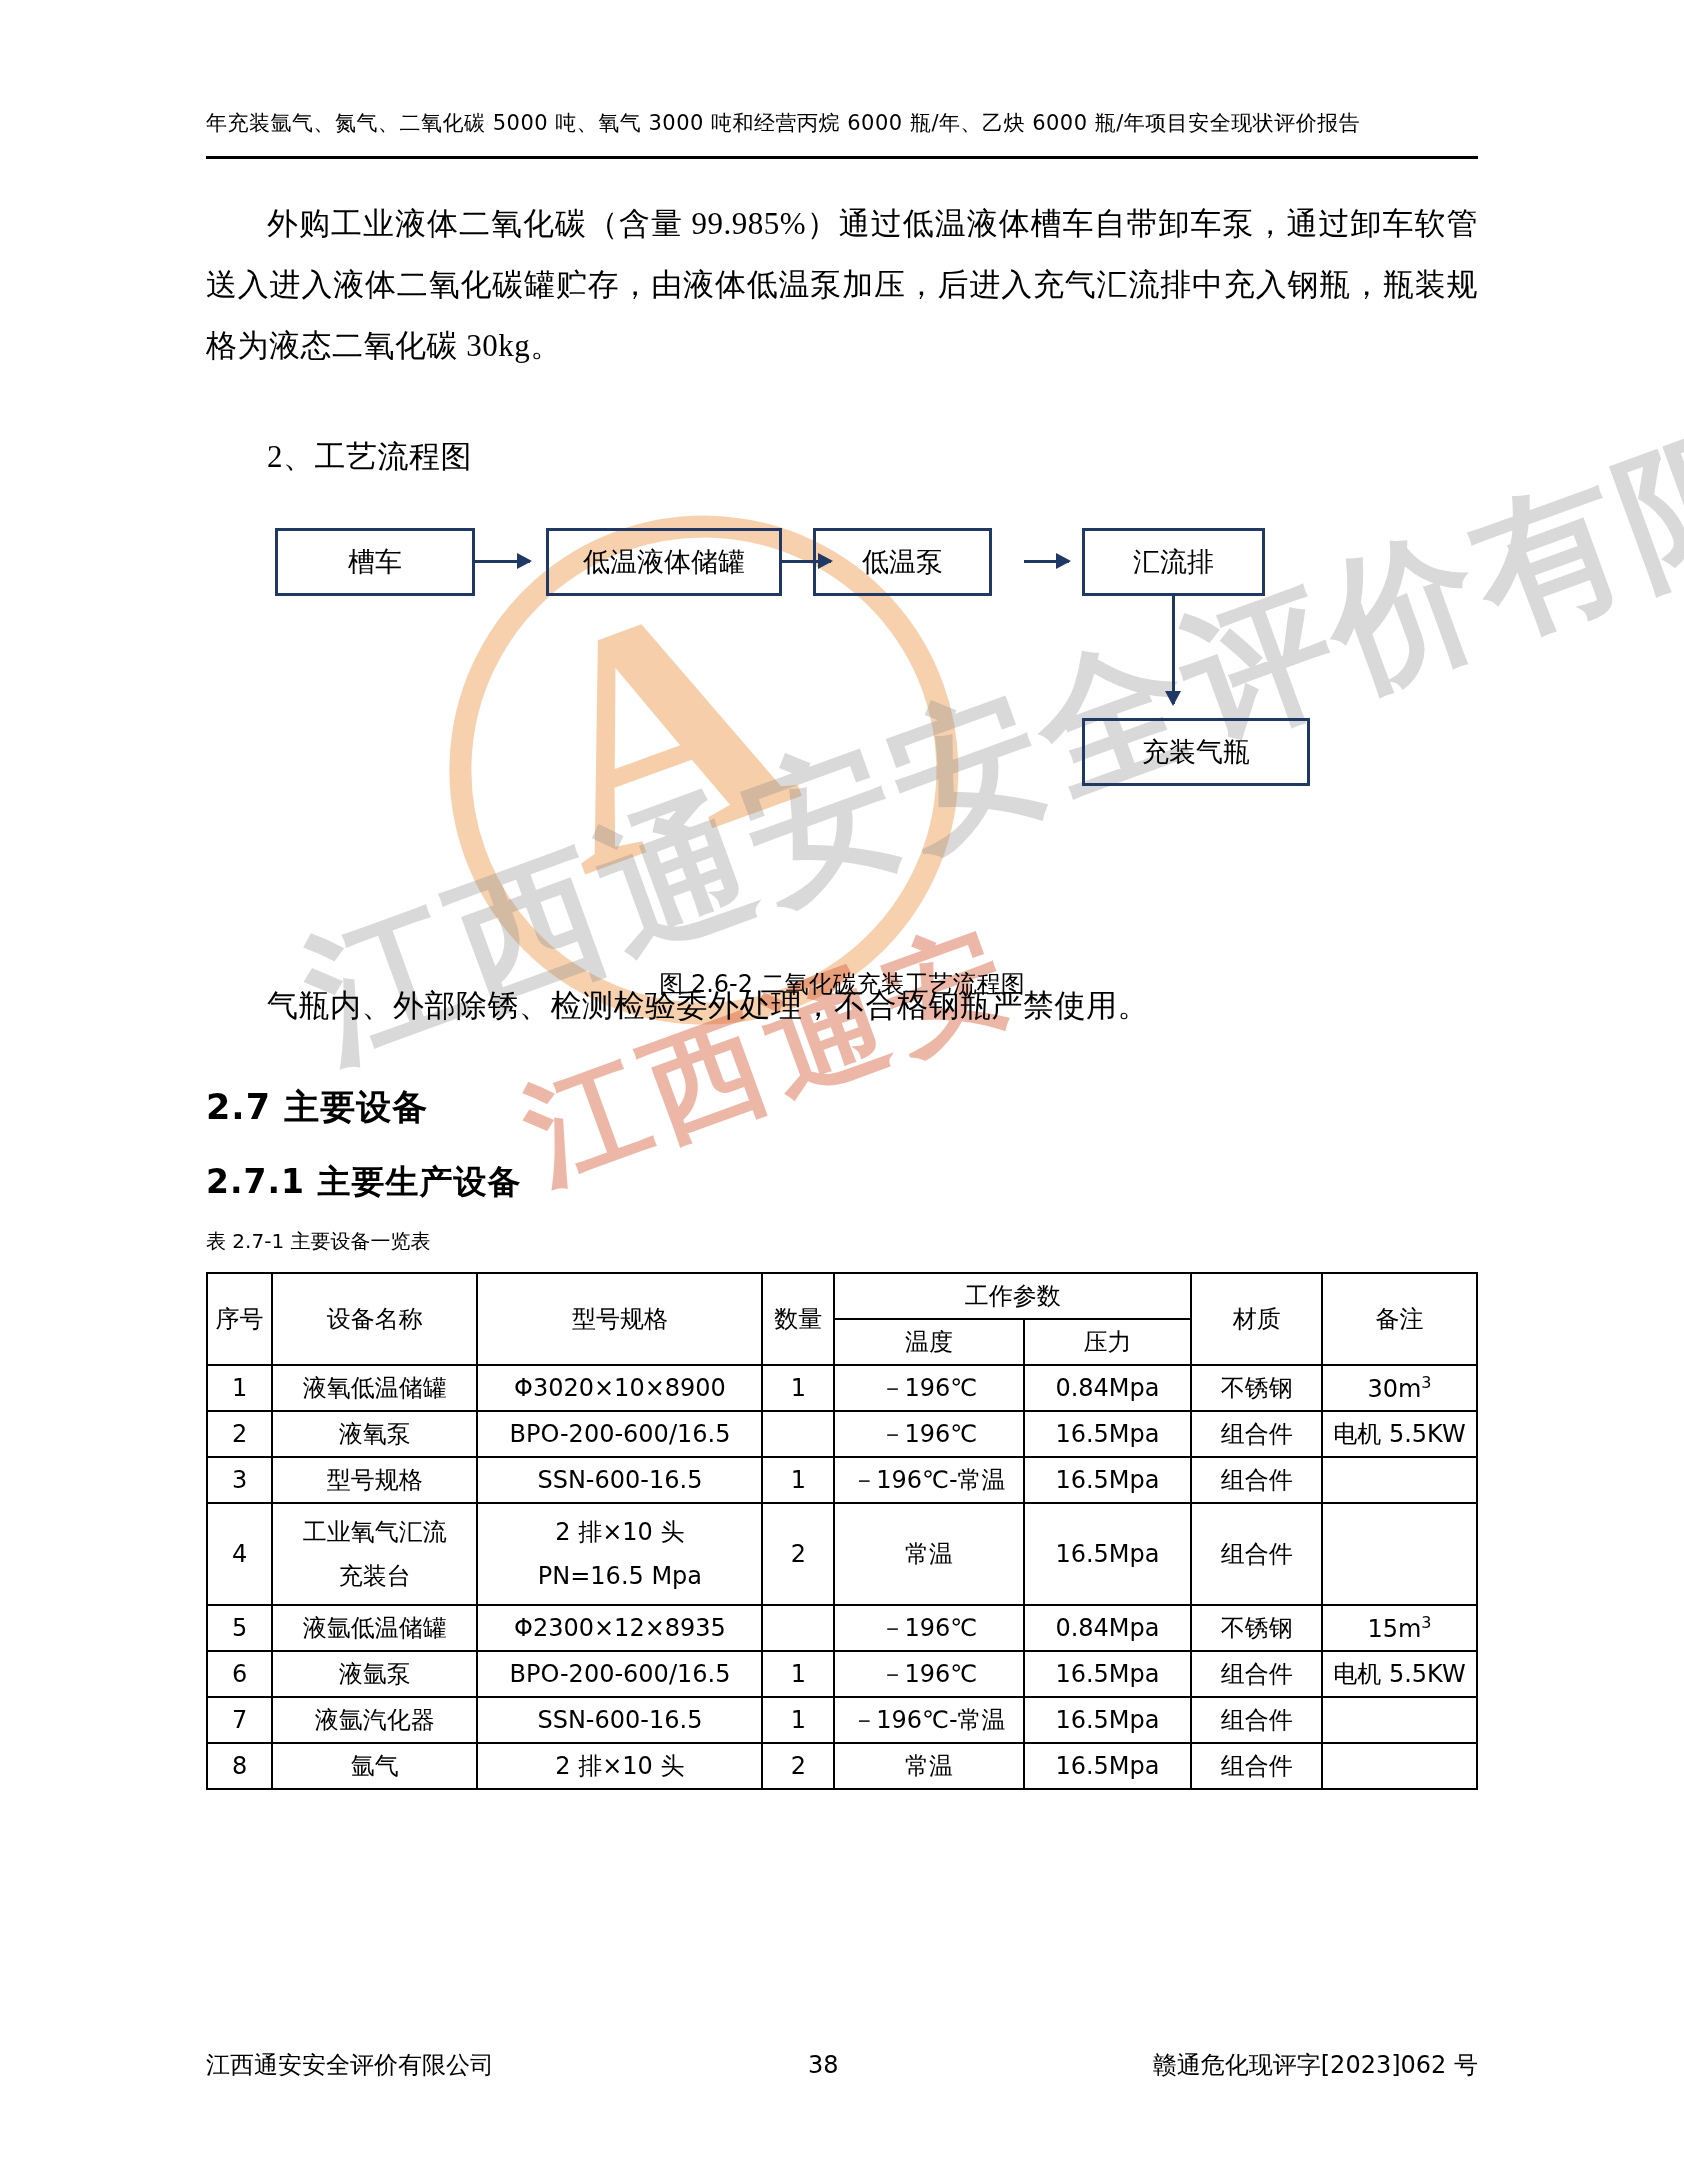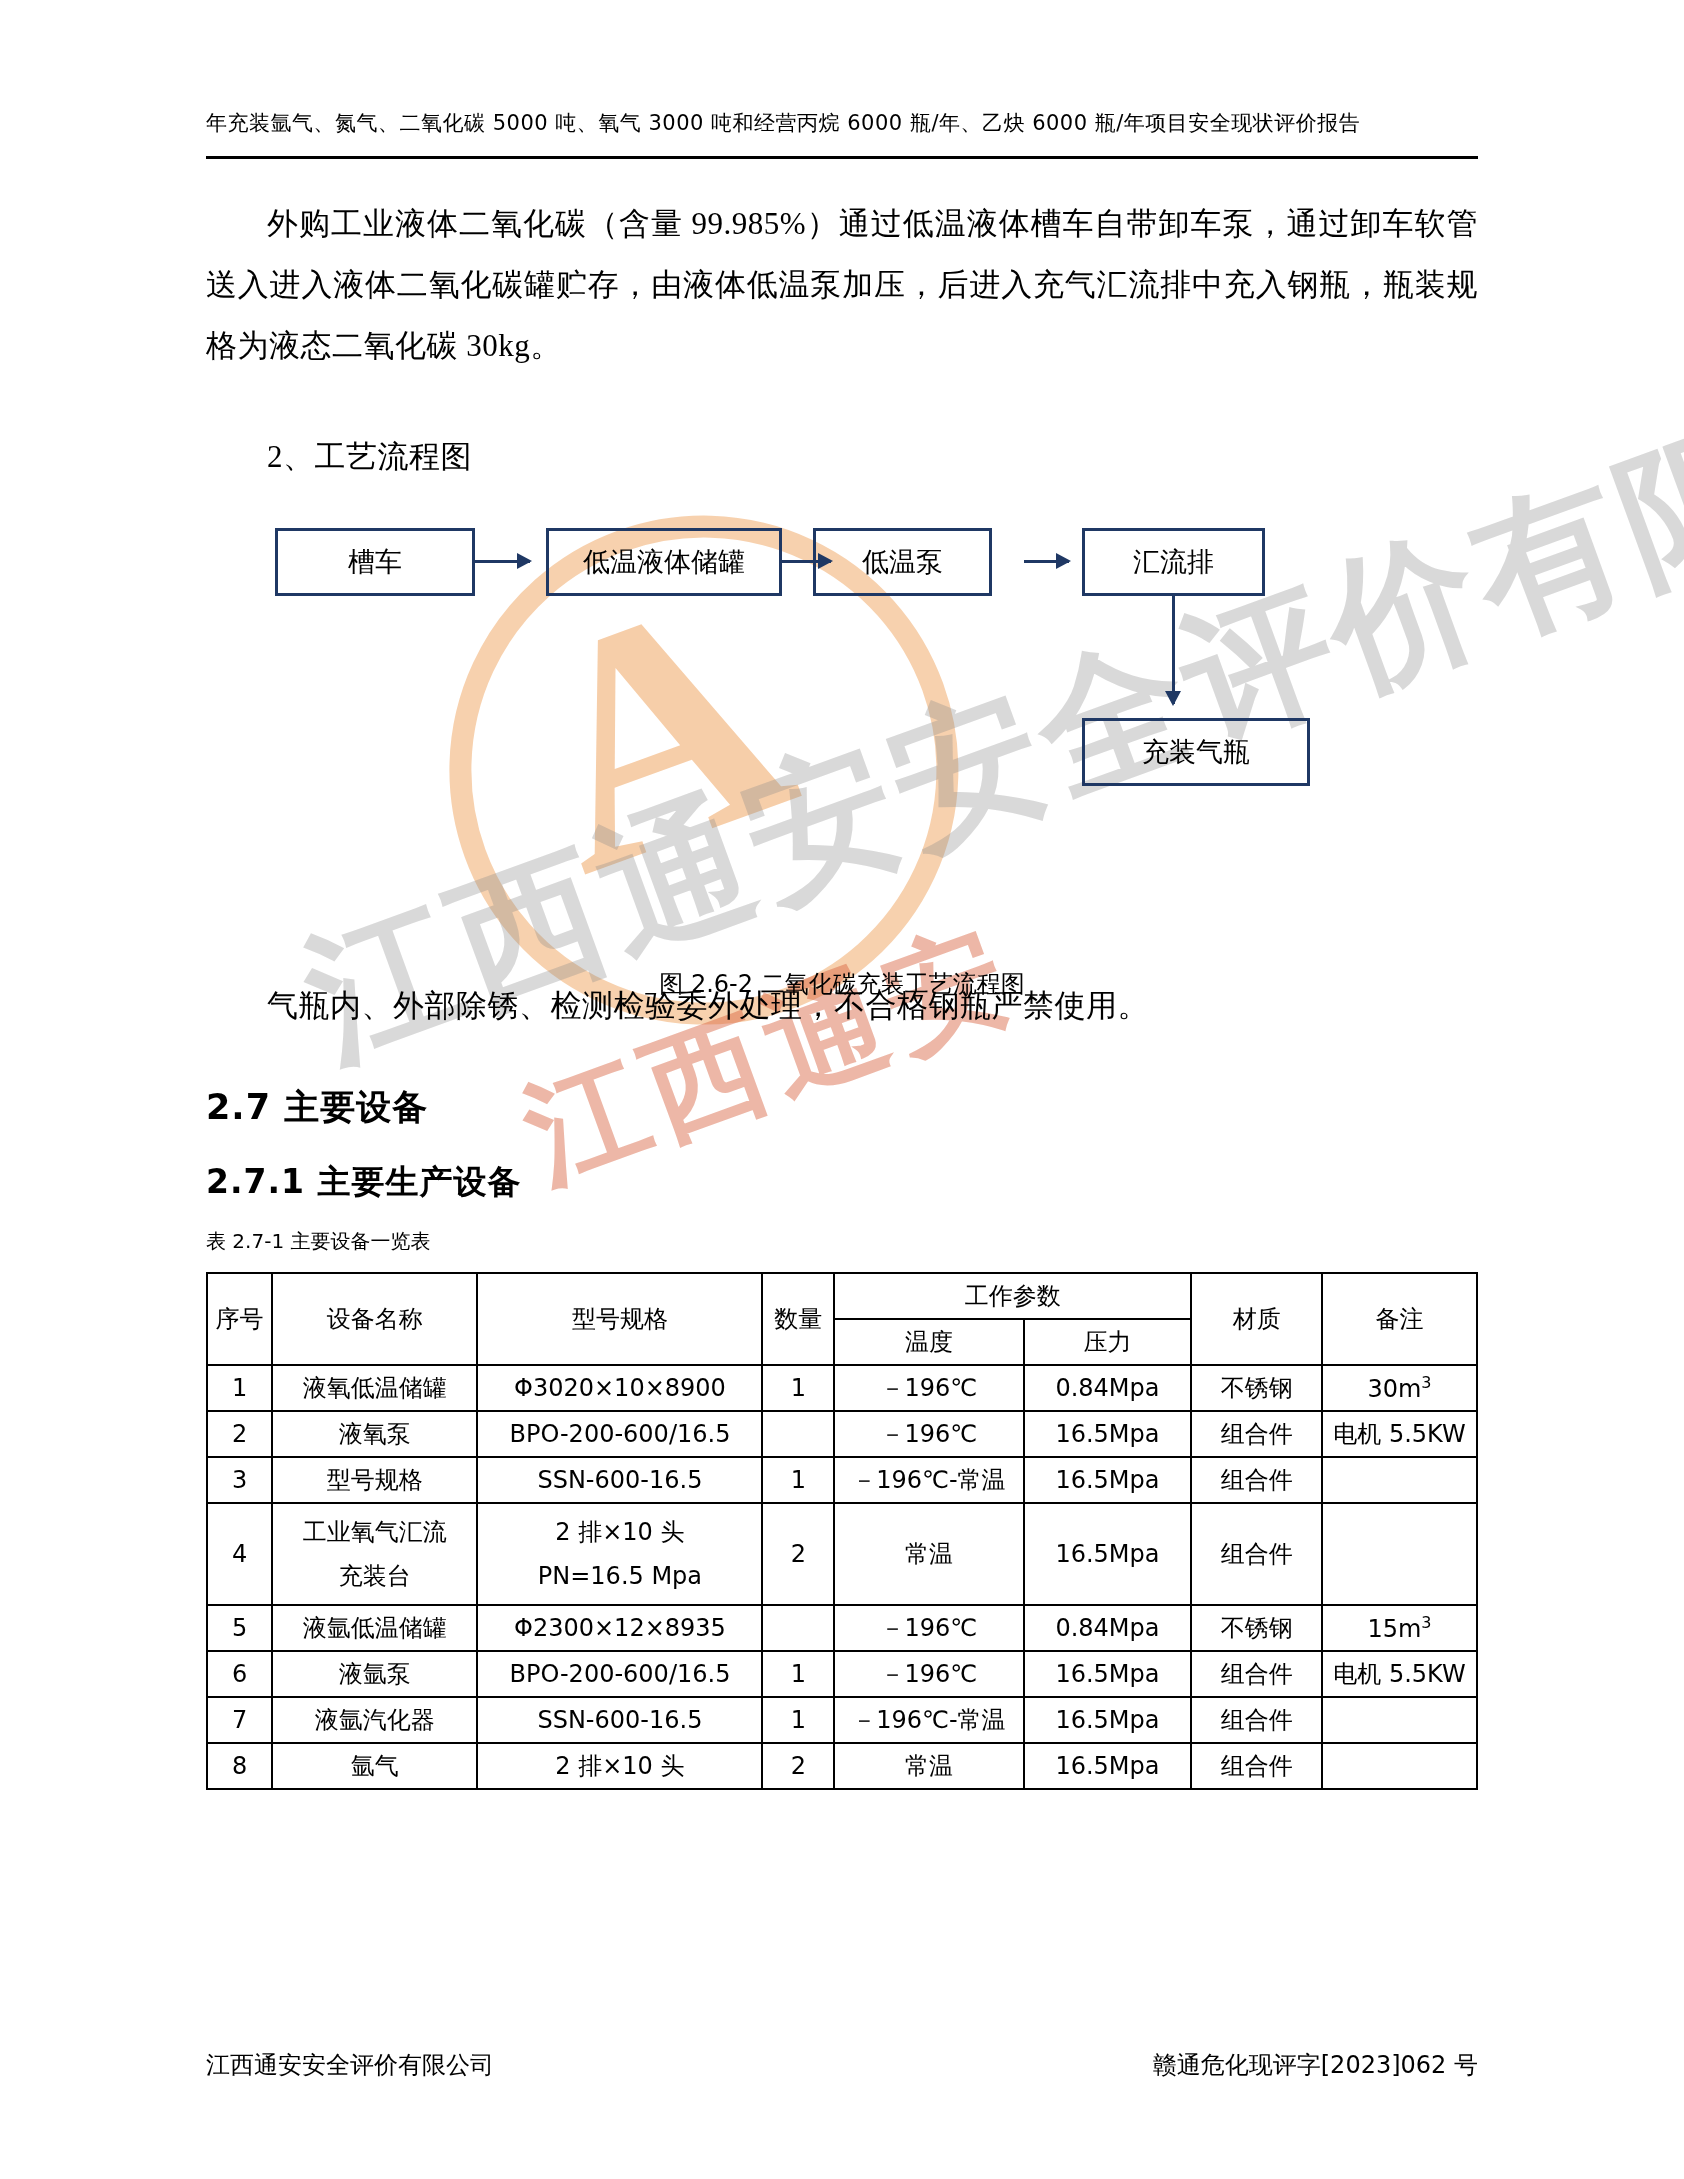--- a/index.html
+++ b/index.html
@@ -410,18 +410,19 @@
           <td>常温</td>
           <td>16.5Mpa</td>
           <td>组合件</td>
           <td></td>
         </tr>
       </tbody>
     </table>
 
     <div class="footer">
       <div>江西通安安全评价有限公司</div>
+      <div class="mid">38</div>
       <div>赣通危化现评字[2023]062 号</div>
     </div>
 
   </div>
 </div>
 
 
 </body></html>

